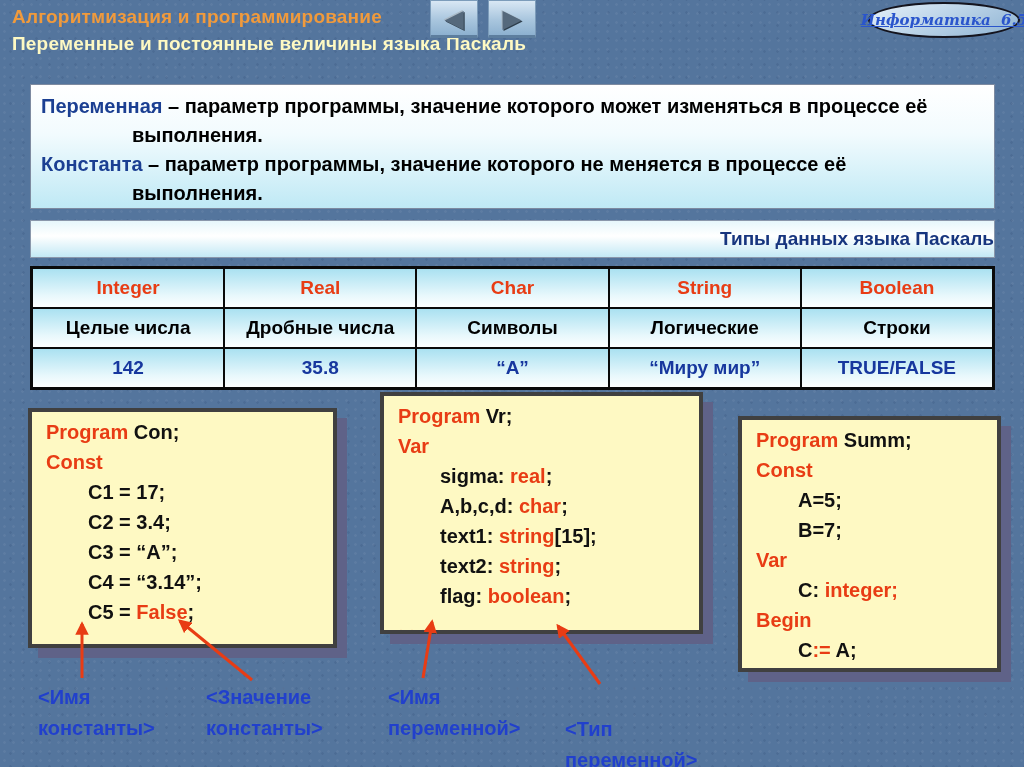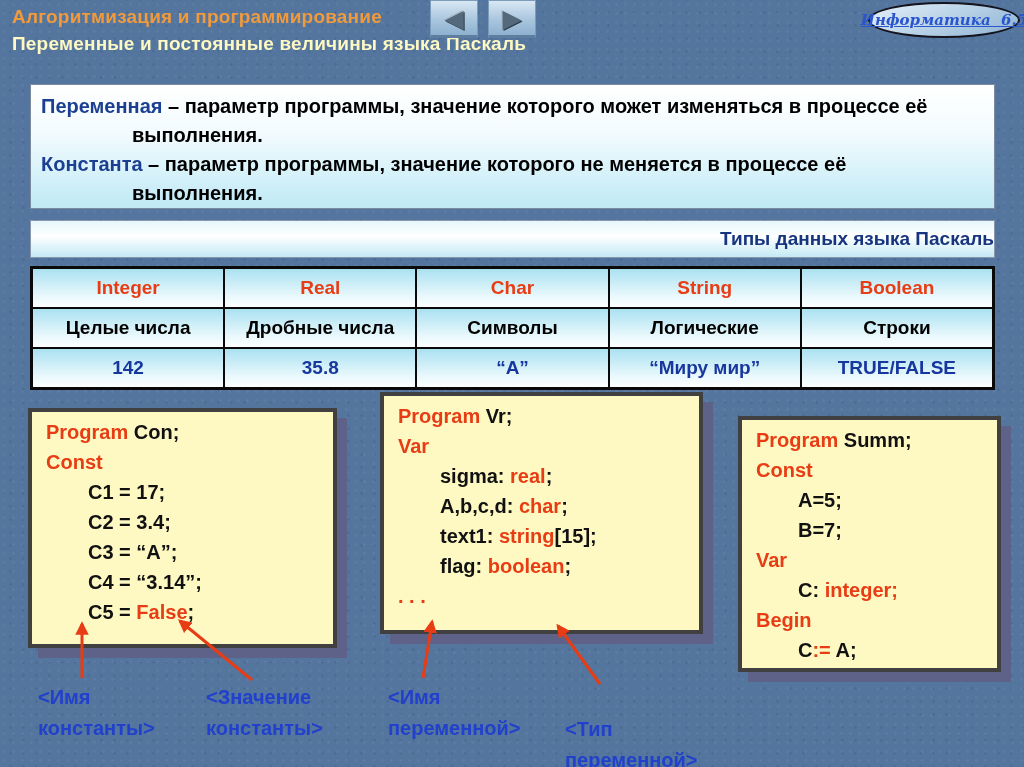--- a/index.html
+++ b/index.html
@@ -127,20 +127,21 @@
     <div class="code-line ind"><span class="k">C4 = “3.14”;</span></div>
     <div class="code-line ind"><span class="k">C5 = </span><span class="r">False</span><span class="k">;</span></div>
     <div class="code-line"><span class="r">. . .</span></div>
   </div>
 <div id="code-vr" class="abs code-box">
     <div class="code-line"><span class="r">Program </span><span class="k">Vr;</span></div>
     <div class="code-line"><span class="r">Var</span></div>
     <div class="code-line ind"><span class="k">sigma: </span><span class="r">real</span><span class="k">;</span></div>
     <div class="code-line ind"><span class="k">A,b,c,d: </span><span class="r">char</span><span class="k">;</span></div>
     <div class="code-line ind"><span class="k">text1: </span><span class="r">string</span><span class="k">[15];</span></div>
+    <div class="code-line ind"><span class="k">text2: </span><span class="r">string</span><span class="k">;</span></div>
     <div class="code-line ind"><span class="k">flag: </span><span class="r">boolean</span><span class="k">;</span></div>
     <div class="code-line"><span class="r">. . .</span></div>
   </div>
 <div id="code-summ" class="abs code-box">
     <div class="code-line"><span class="r">Program </span><span class="k">Summ;</span></div>
     <div class="code-line"><span class="r">Const</span></div>
     <div class="code-line ind"><span class="k">A=5;</span></div>
     <div class="code-line ind"><span class="k">B=7;</span></div>
     <div class="code-line"><span class="r">Var</span></div>
     <div class="code-line ind"><span class="k">C: </span><span class="r">integer;</span></div>

